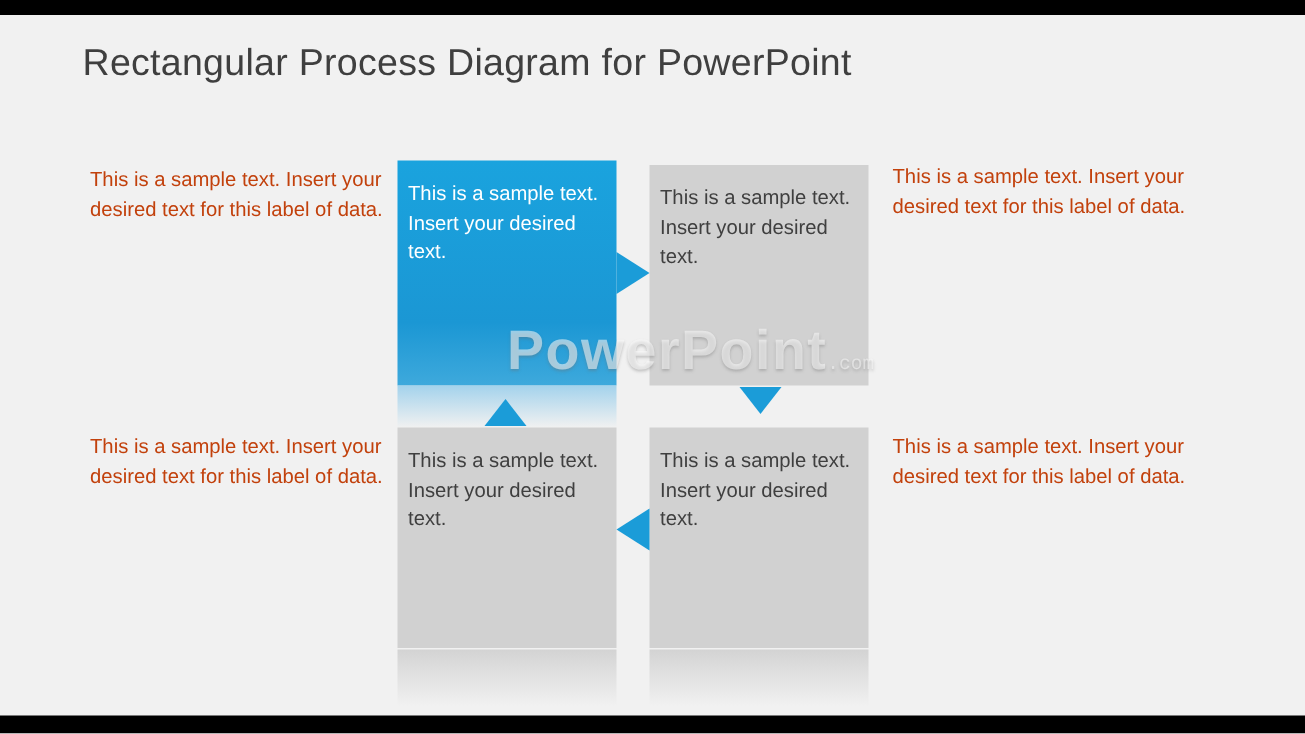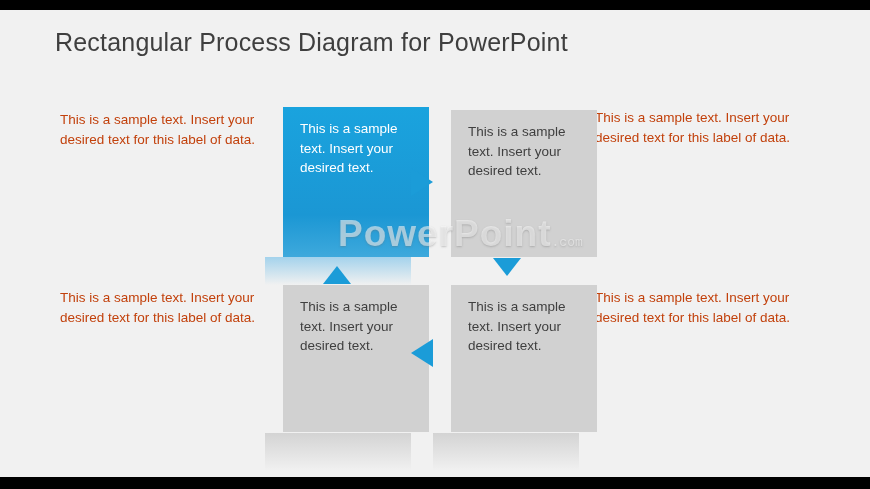--- a/index.html
+++ b/index.html
@@ -34,25 +34,24 @@
     color: #c2410c;
   }
   .side-label.lt { left: 60px;  top: 110px; }
   .side-label.rt { left: 595px; top: 108px; width: 212px; }
   .side-label.lb { left: 60px;  top: 288px; }
   .side-label.rb { left: 595px; top: 288px; width: 212px; }
 
   .pbox {
     position: absolute;
     width: 146px;
-    padding: 12px 17px;
+    padding: 12px 7px;
     font-size: 13.5px; line-height: 1.45;
     color: #3f3f3f;
     background: #d1d1d1;
-    margin-left: 18px;
   }
   .pbox.step1 {
     left: 265px; top: 107px; height: 150px;
     background: linear-gradient(180deg, #1aa3de 0%, #1b97d4 72%, #3ea9dc 100%);
     color: #ffffff;
   }
   .pbox.step2 { left: 433px; top: 110px; height: 147px; }
   .pbox.step3 { left: 265px; top: 285px; height: 147px; }
   .pbox.step4 { left: 433px; top: 285px; height: 147px; }
 

